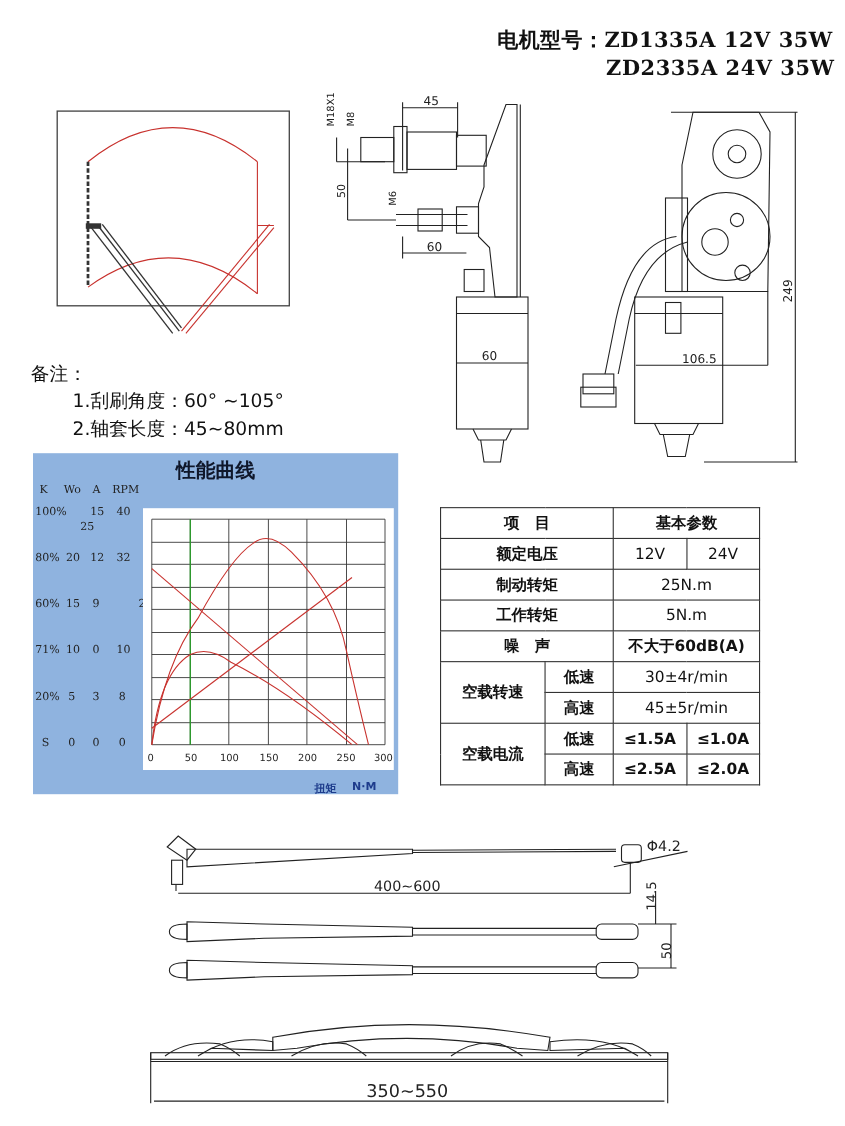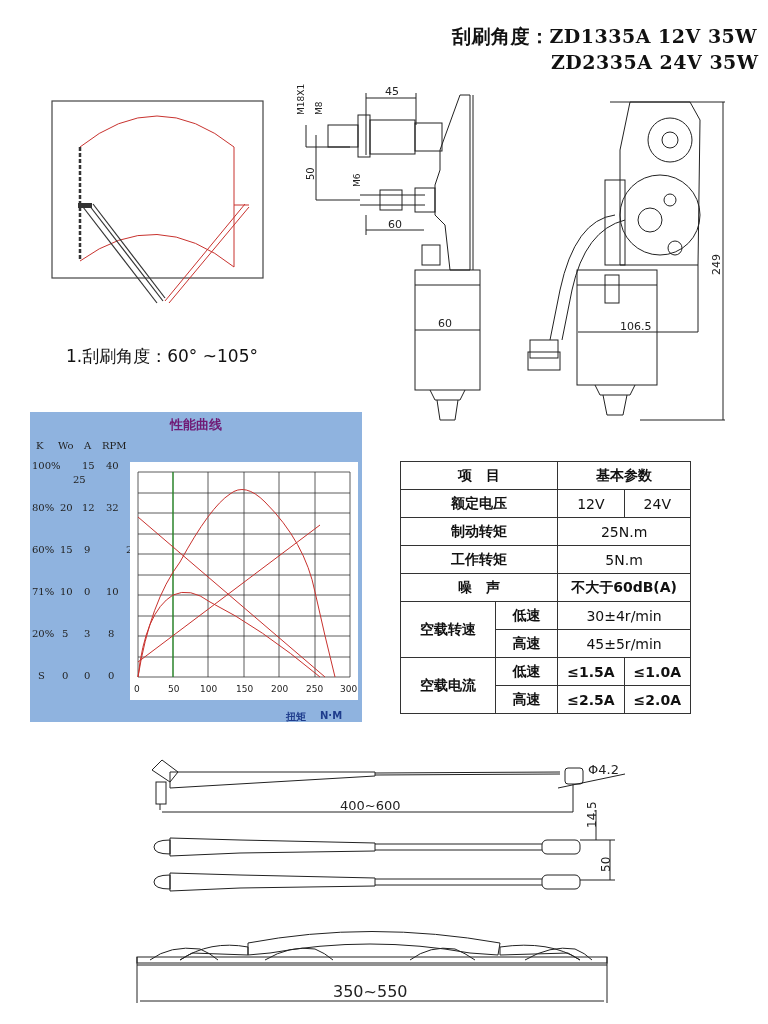--- a/index.html
+++ b/index.html
@@ -1,37 +1,37 @@
 <!DOCTYPE html>
 <html><head>
 <meta charset="utf-8">
 <style>
   html,body{margin:0;padding:0;background:#fff;}
   body{width:768px;height:1024px;position:relative;overflow:hidden;font-family:"DejaVu Serif",serif;color:#111;}
   .abs{position:absolute;}
   .title-line{position:absolute;font-family:"DejaVu Serif",serif;font-size:19px;font-weight:bold;white-space:pre;letter-spacing:0.5px;}
   .notes{position:absolute;left:28px;top:328px;font-family:"DejaVu Sans",sans-serif;font-size:17px;line-height:25px;}
-  .notes .item{padding-left:38px;margin-top:16px;}
+  .notes .item{padding-left:38px;}
   svg text{font-family:"DejaVu Sans",sans-serif;}
   
   .perf{position:absolute;left:30px;top:412px;width:332px;height:310px;background:#8fb3df;}
-  .perf-title{position:absolute;left:0;width:100%;top:4px;text-align:center;font-size:13px;font-weight:bold;color:#701a75;font-family:"DejaVu Sans",sans-serif;}
+  .perf-title{position:absolute;left:0;width:100%;top:4px;text-align:center;font-size:18px;font-weight:bold;color:#0f172a;font-family:"DejaVu Sans",sans-serif;}
   .perf-head{position:absolute;top:28px;font-size:10px;font-family:"DejaVu Serif",serif;color:#222;}
   .perf-cell{position:absolute;font-size:10px;font-family:"DejaVu Serif",serif;color:#222;}
   .perf-plot{position:absolute;left:100px;top:50px;width:228px;height:238px;background:#fff;}
   .perf-foot{position:absolute;top:298px;font-size:10px;color:#1e3c8c;font-weight:bold;font-family:"DejaVu Sans",sans-serif;}
   
   table.spec{position:absolute;left:400px;top:461px;width:291px;border-collapse:collapse;font-family:"DejaVu Sans",sans-serif;font-size:14px;}
   table.spec td{border:1.5px solid #333;text-align:center;height:27px;padding:0;}
   table.spec td.b{font-weight:bold;}
 </style>
 </head>
 <body>
 
-<div class="title-line" style="left:452px;top:24px;">刮刷角度：ZD1335A 12V 35W</div>
+<div class="title-line" style="left:452px;top:24px;">电机型号：ZD1335A 12V 35W</div>
 <div class="title-line" style="left:551px;top:51px;">ZD2335A 24V 35W</div>
 
 <svg class="abs" style="left:45px;top:95px;" width="230" height="220">
   <rect x="7" y="6" width="211" height="177" fill="none" stroke="#444" stroke-width="1.2"></rect>
   <path d="M35 52 Q112 -10 189 52" fill="none" stroke="#c8322e" stroke-width="1"></path>
   <line x1="189" y1="52" x2="189" y2="172" stroke="#c8322e" stroke-width="1"></line>
   <path d="M35 166 Q112 110 189 172" fill="none" stroke="#c8322e" stroke-width="1"></path>
   <line x1="35" y1="52" x2="35" y2="166" stroke="#333" stroke-width="2.5" stroke-dasharray="4 2"></line>
   <rect x="33" y="108" width="14" height="5" fill="#333"></rect>
   <line x1="38" y1="112" x2="112" y2="208" stroke="#333" stroke-width="1.2"></line>
@@ -111,21 +111,23 @@
     <line x1="203" y1="12" x2="203" y2="330"></line>
     <line x1="120" y1="330" x2="205" y2="330"></line>
   </g>
   <g font-size="11" fill="#222">
     <text x="100" y="240">106.5</text>
     <text transform="translate(200,185) rotate(-90)">249</text>
   </g>
 </svg>
 
 <div class="notes">
+  <div>备注：</div>
   <div class="item">1.刮刷角度：60° ~105°</div>
+  <div class="item">2.轴套长度：45~80mm</div>
 </div>
 
 <div class="perf">
   <div class="perf-title">性能曲线</div>
   <div class="perf-head" style="left:6px;">K</div>
   <div class="perf-head" style="left:28px;">Wo</div>
   <div class="perf-head" style="left:54px;">A</div>
   <div class="perf-head" style="left:72px;">RPM</div>
 
   <div class="perf-cell" style="left:2px;top:48px;">100%</div>

